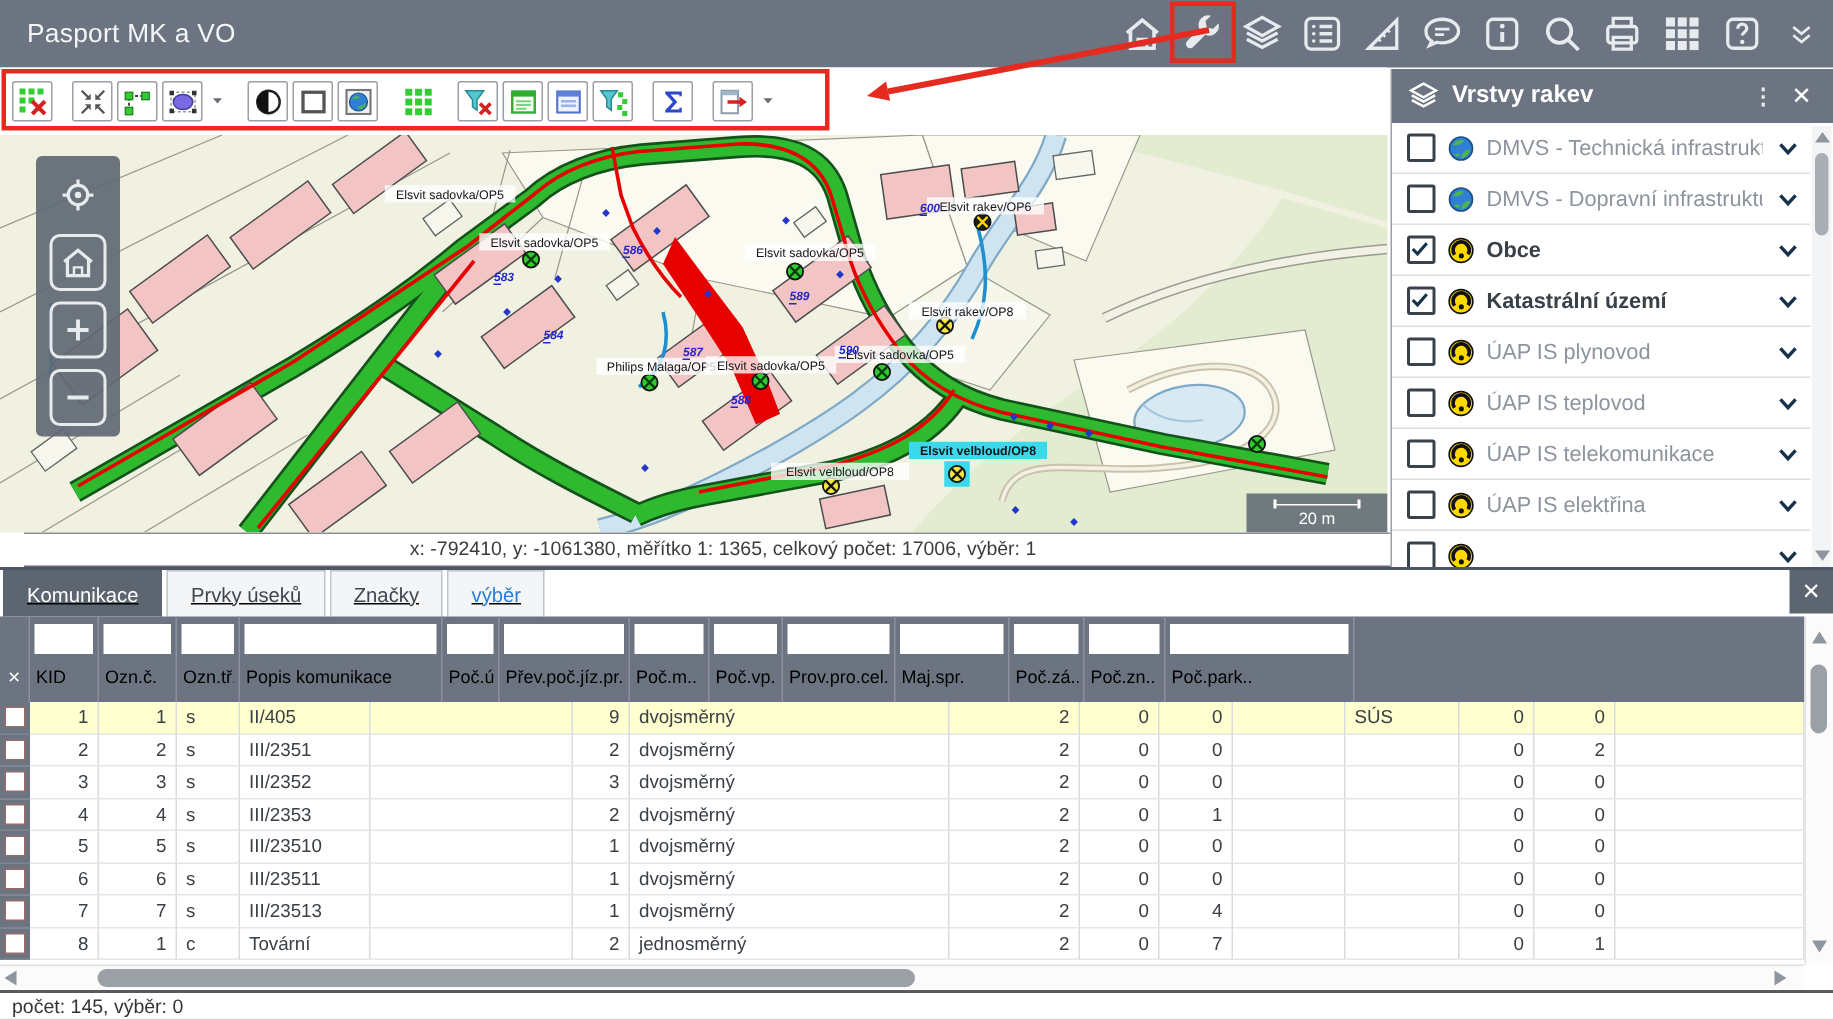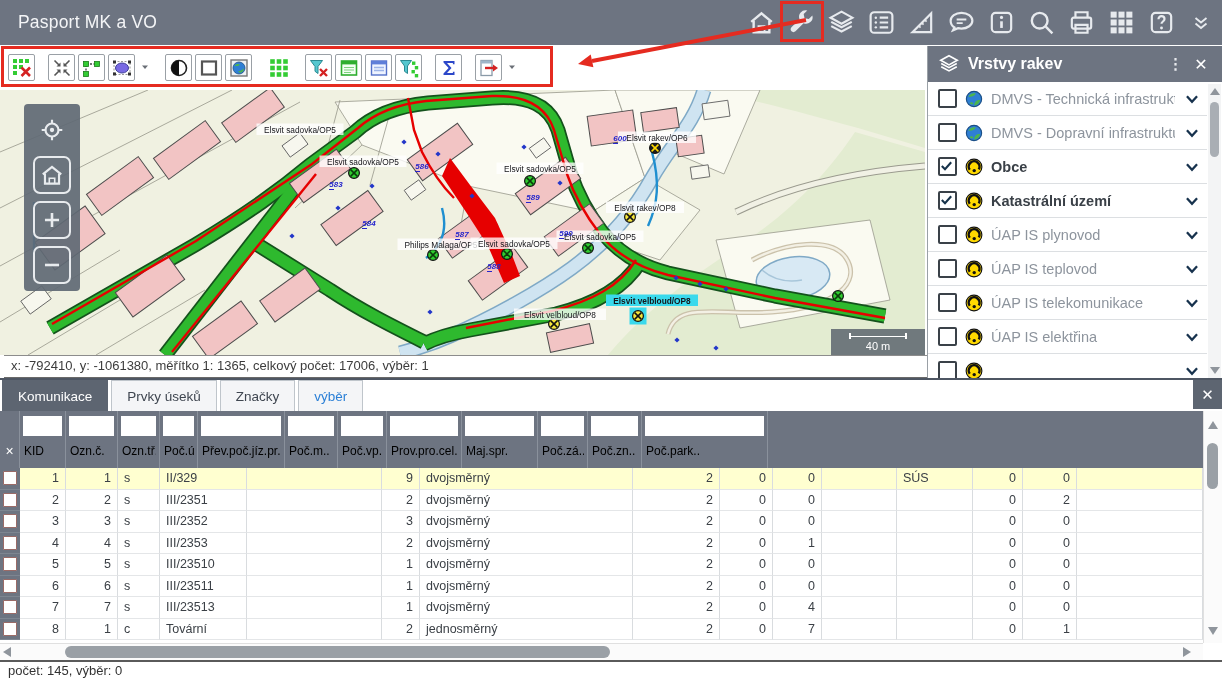--- a/index.html
+++ b/index.html
@@ -41,23 +41,23 @@
                 border-radius:4px;padding:7px 0;display:flex;flex-direction:column;align-items:center;gap:7px;z-index:5;}
   .mbtn{width:38px;height:38px;border:2px solid #e8ebee;border-radius:7px;background:transparent;
         color:#e8ebee;display:flex;align-items:center;justify-content:center;cursor:pointer;padding:0;}
   .mbtn-plain{border:none;}
   .mbtn svg{width:26px;height:26px;}
   .scalebar{position:absolute;right:0;bottom:0;width:94px;height:26px;background:rgba(92,101,110,.85);
             color:#fff;text-align:center;font-size:11px;z-index:5;}
   .scalebar .rule{margin:4px auto 0;width:54px;height:6px;border-left:2px solid #fff;border-right:2px solid #fff;position:relative;}
   .scalebar .rule::after{content:"";position:absolute;left:0;right:0;top:2.5px;border-top:1.5px solid #fff;}
   .scalebar .lab{line-height:14px;}
-  .coordbar{position:absolute;top:355px;left:4px;width:925px;height:23px;background:#fff;
+  .coordbar{position:absolute;top:355px;left:16px;width:925px;height:23px;background:#fff;
             border-top:1px solid #8c8c8c;border-bottom:1px solid #6a6a6a;box-sizing:border-box;
-            font-size:13px;color:#3c3c3c;line-height:20px;padding-left:7px;}
+            font-size:13px;color:#3c3c3c;line-height:20px;padding-left:7px;text-align:center;}
 
   
   .sidebar{position:absolute;left:927px;top:46px;width:295px;height:333px;background:#fff;
            border-left:1px solid #9aa0a6;box-sizing:border-box;overflow:hidden;}
   .sb-header{height:36px;background:#6d7481;color:#fff;display:flex;align-items:center;padding:0 10px;gap:8px;}
   .sb-header .licon-hdr{width:22px;height:22px;color:#fff;}
   .sb-title{font-size:16px;font-weight:bold;flex:1;}
   .sb-kebab{width:14px;text-align:center;color:#e8eaee;font-size:15px;cursor:pointer;font-weight:bold;}
   .sb-close{width:22px;text-align:center;color:#fff;font-size:16px;cursor:pointer;}
   .layers-list{position:absolute;top:36px;left:0;right:15px;bottom:0;}
@@ -73,21 +73,21 @@
   .sb-scroll{position:absolute;top:38px;right:1px;width:13px;bottom:1px;background:#f3f4f5;}
   .tri-up{width:0;height:0;border-left:5px solid transparent;border-right:5px solid transparent;
           border-bottom:7px solid #8f959c;margin:4px auto 0;}
   .tri-down{position:absolute;bottom:4px;left:1.5px;width:0;height:0;border-left:5px solid transparent;
             border-right:5px solid transparent;border-top:7px solid #8f959c;}
   .sb-thumb{position:absolute;top:18px;left:2px;width:9px;height:55px;background:#a9aeb4;border-radius:5px;}
 
   
   .bottom-panel{position:absolute;top:378px;left:0;width:1222px;height:301px;background:#fff;
                 border-top:2px solid #4e5663;box-sizing:border-box;z-index:10;}
-  .tabs{position:absolute;top:0;left:2px;height:31px;display:flex;gap:3px;}
+  .tabs{position:absolute;top:0;left:2px;height:31px;display:flex;gap:3px;text-decoration:underline;}
   .tab{border:1px solid #bfc5cb;border-bottom:none;background:#f4f5f7;color:#3f4650;font-size:13.5px;
        padding:0 15px;cursor:pointer;font-family:inherit;}
   .tab.active{background:#5d6571;color:#fff;border-color:#5d6571;}
   .tab.accent{color:#2a7fd6;}
   .bp-close{position:absolute;top:0;right:0;width:29px;height:29px;background:#5d6571;color:#fff;
             border:none;font-size:15px;cursor:pointer;line-height:29px;text-align:center;padding:0;}
   .thead{position:absolute;top:31px;left:0;width:1203px;height:57px;background:#6d7481;display:flex;box-sizing:border-box;}
   .hsel{width:20px;flex:none;color:#fff;font-size:14px;display:flex;align-items:flex-end;justify-content:center;
         padding-bottom:9px;box-sizing:border-box;border-right:1px solid #8a919c;}
   .hcell{border-right:1px solid #8a919c;box-sizing:border-box;flex:none;padding:5px 3px 0;}
@@ -718,21 +718,21 @@
           </svg>
         </button>
         <button class="mbtn">
           <svg viewBox="0 0 24 24">
             <use href="#sym-minus"></use>
           </svg>
         </button>
       </div>
     <div class="scalebar">
       <div class="rule"></div>
-      <div class="lab">40 m</div>
+      <div class="lab">20 m</div>
     </div>
   </div>
 
   <div class="coordbar">x: -792410, y: -1061380, měřítko 1: 1365, celkový počet: 17006, výběr: 1</div>
 
   <div class="sidebar">
     <div class="sb-header">
       <svg class="licon-hdr" viewBox="0 0 24 24">
           <use href="#sym-layers"></use>
         </svg>
@@ -862,20 +862,24 @@
           <div class="hlabel">KID</div>
         </div>
         <div class="hcell" style="width: 52px;">
           <input class="hfilter" style="">
           <div class="hlabel">Ozn.č.</div>
         </div>
         <div class="hcell" style="width: 42px;">
           <input class="hfilter" style="">
           <div class="hlabel">Ozn.tř.</div>
         </div>
+        <div class="hcell" style="width: 135px;">
+          <input class="hfilter" style="">
+          <div class="hlabel">Popis komunikace</div>
+        </div>
         <div class="hcell" style="width: 38px;">
           <input class="hfilter" style="">
           <div class="hlabel">Poč.ú..</div>
         </div>
         <div class="hcell" style="width: 87px;">
           <input class="hfilter" style="">
           <div class="hlabel">Přev.poč.jíz.pr.</div>
         </div>
         <div class="hcell" style="width: 53px;">
           <input class="hfilter" style="">
@@ -907,21 +911,21 @@
         </div>
       </div>
     <div class="tbody">
         <div class="trow sel">
           <div class="cbcell">
             <span class="rowcb"></span>
           </div>
           <div class="tcell" style="width: 46px; text-align: right;">1</div>
           <div class="tcell" style="width: 52px; text-align: right;">1</div>
           <div class="tcell" style="width: 42px; text-align: left;">s</div>
-          <div class="tcell" style="width: 87px; text-align: left;">II/329</div>
+          <div class="tcell" style="width: 87px; text-align: left;">II/405</div>
           <div class="tcell" style="width: 135px; text-align: left;"></div>
           <div class="tcell" style="width: 38px; text-align: right;">9</div>
           <div class="tcell" style="width: 213px; text-align: left;">dvojsměrný</div>
           <div class="tcell" style="width: 87px; text-align: right;">2</div>
           <div class="tcell" style="width: 53px; text-align: right;">0</div>
           <div class="tcell" style="width: 49px; text-align: right;">0</div>
           <div class="tcell" style="width: 75px; text-align: left;"></div>
           <div class="tcell" style="width: 76px; text-align: left;">SÚS</div>
           <div class="tcell" style="width: 50px; text-align: right;">0</div>
           <div class="tcell" style="width: 54px; text-align: right;">0</div>

